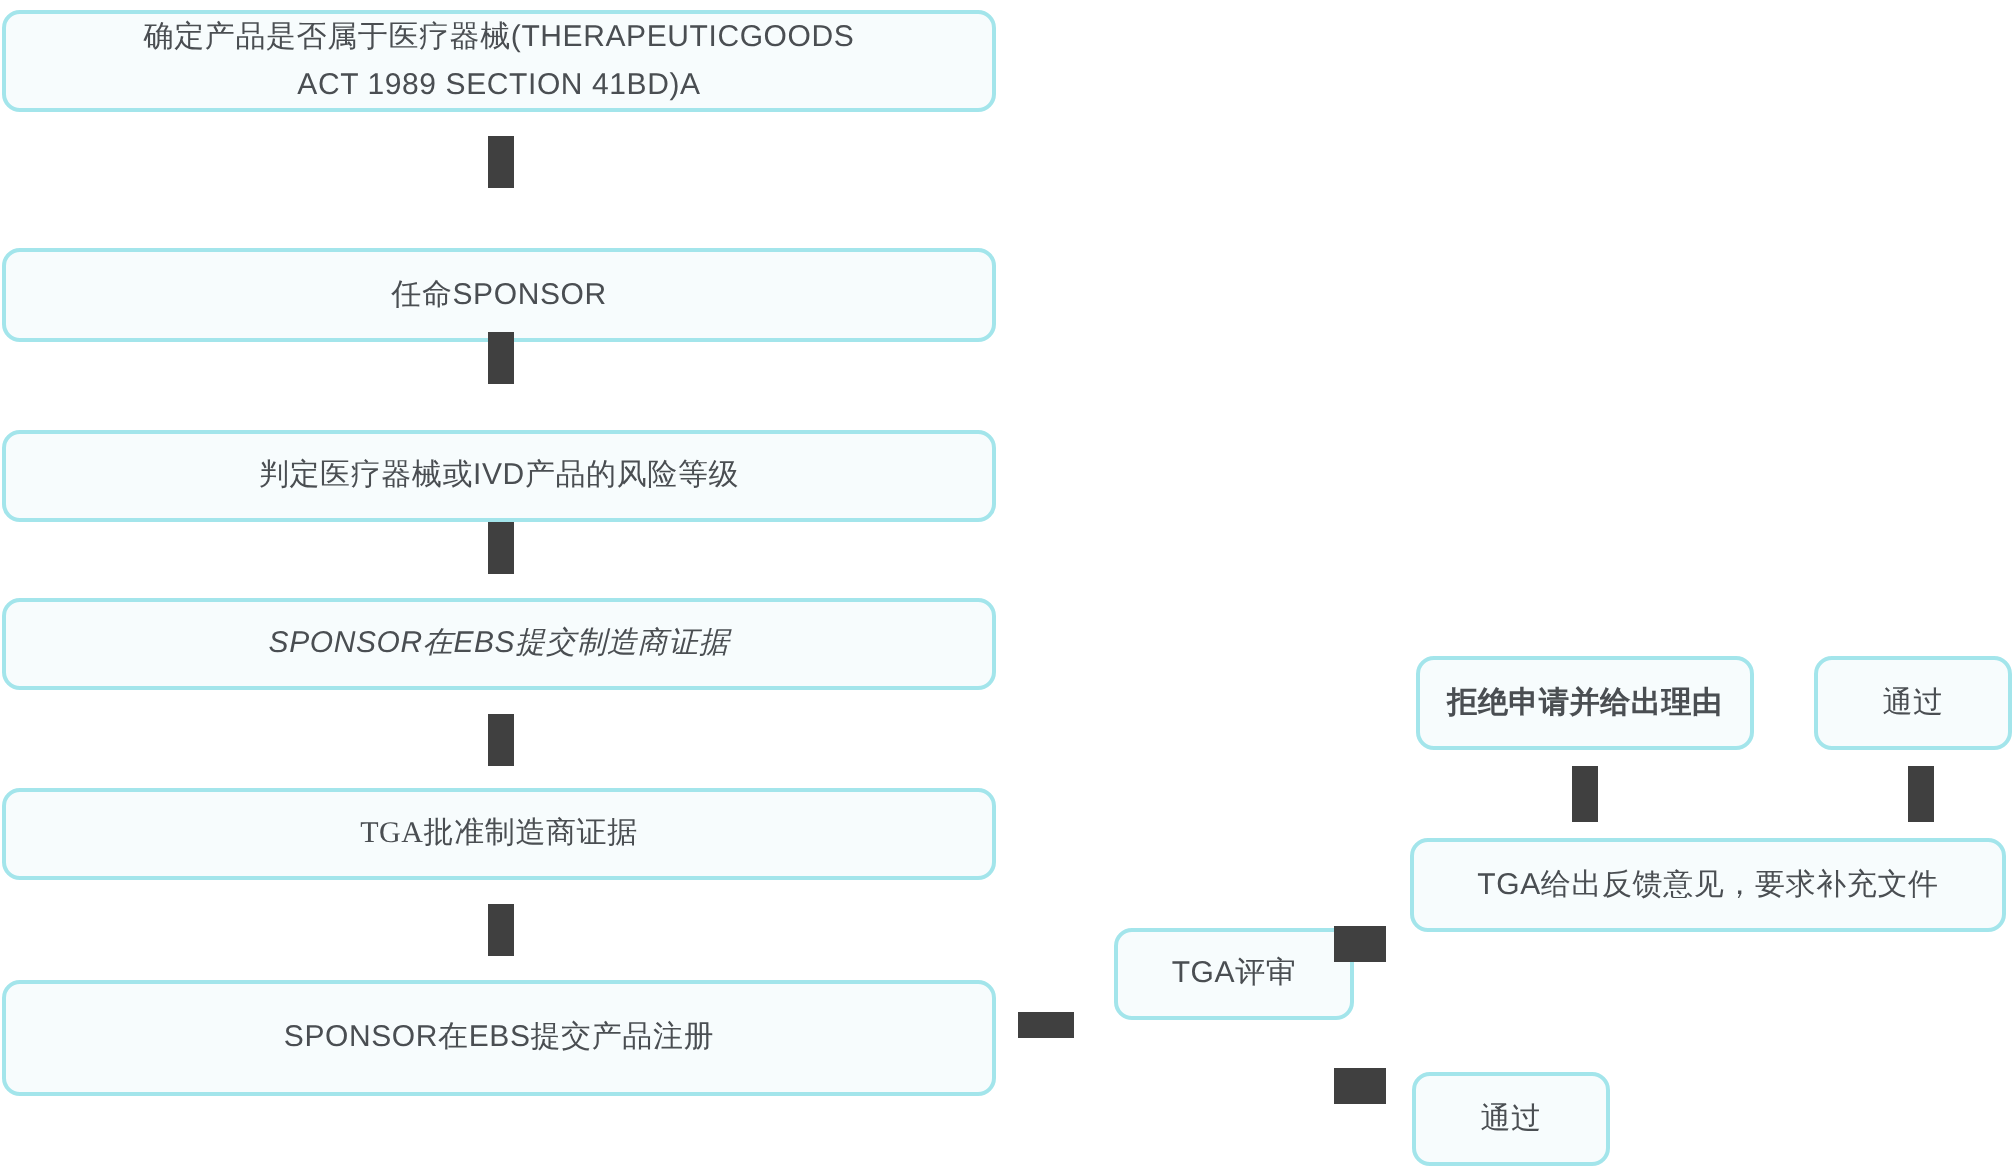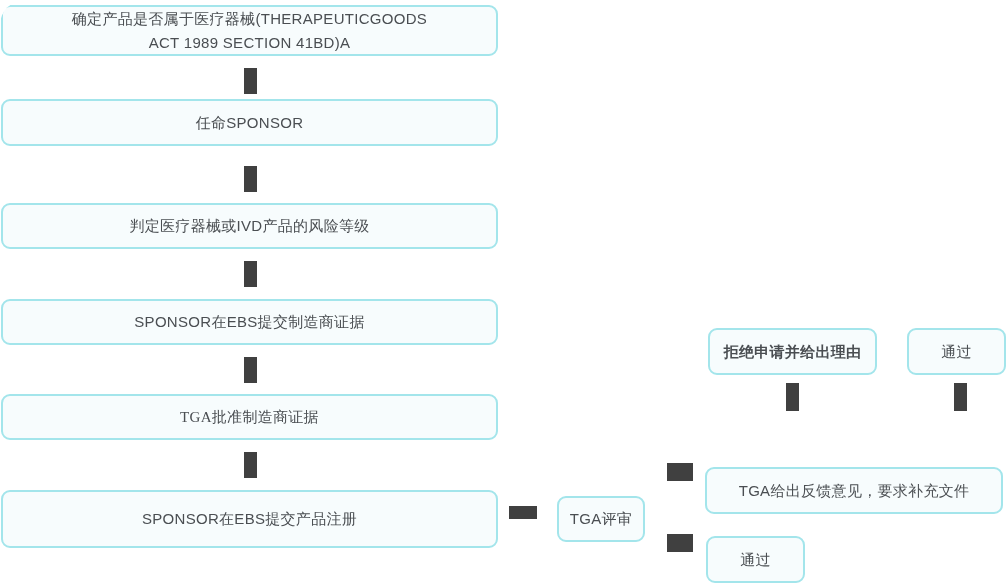--- a/index.html
+++ b/index.html
@@ -13,21 +13,20 @@
   html, body {
     background: var(--background);
     font-family: "Liberation Sans", "DejaVu Sans", sans-serif;
   }
   .canvas {
     position: relative;
     width: 1007px;
     height: 587px;
     background: var(--background);
     overflow: hidden;
-    border-radius: 25px;
   }
   .box {
     position: absolute;
     border: 2px solid var(--box-border);
     border-radius: 9px;
     background: var(--box-fill);
     color: var(--text);
     font-size: 15px;
     line-height: 24px;
     display: flex;
@@ -37,43 +36,43 @@
     white-space: pre-line;
     letter-spacing: 0.3px;
   }
   .conn {
     position: absolute;
     background: var(--connector);
   }
   
   .lbox { left: 1px; width: 497px; }
   .b1 { top: 5px;   height: 51px; }
-  .b2 { top: 99px; height: 47px; }
-  .b3 { top: 203px; height: 46px; }
-  .b4 { top: 299px; height: 46px; }
+  .b2 { top: 124px; height: 47px; }
+  .b3 { top: 215px; height: 46px; }
+  .b4 { top: 299px; height: 46px; font-style: italic; }
   .b5 { top: 394px; height: 46px; font-family: Liberation Serif, serif; }
   .b6 { top: 490px; height: 58px; }
   
   .vc { left: 244px; width: 13px; height: 26px; }
   .c1 { top: 68px; }
   .c2 { top: 166px; }
   .c3 { top: 261px; }
   .c4 { top: 357px; }
   .c5 { top: 452px; }
   
   .hc      { left: 509px; top: 506px; width: 28px; height: 13px; }
-  .review  { left: 557px; top: 496px; width: 88px; height: 46px; }
+  .review  { left: 557px; top: 464px; width: 120px; height: 46px; }
   .dc-up   { left: 667px; top: 463px; width: 26px; height: 18px; }
   .dc-down { left: 667px; top: 534px; width: 26px; height: 18px; }
   
   .reject      { left: 708px; top: 328px; width: 169px; height: 47px; font-weight: bold; }
   .pass-top    { left: 907px; top: 328px; width: 99px;  height: 47px; }
   .rvc1        { left: 786px; top: 383px; width: 13px;  height: 28px; }
   .rvc2        { left: 954px; top: 383px; width: 13px;  height: 28px; }
-  .feedback    { left: 705px; top: 419px; width: 298px; height: 47px; margin-top: 48px; }
+  .feedback    { left: 705px; top: 419px; width: 298px; height: 47px; }
   .pass-bottom { left: 706px; top: 536px; width: 99px;  height: 47px; }
 </style>
 </head>
 <body>
 
 <div class="canvas">
 
   <div class="box lbox b1">确定产品是否属于医疗器械(THERAPEUTICGOODS
 ACT 1989 SECTION 41BD)A</div>
   <div class="conn vc c1"></div>

